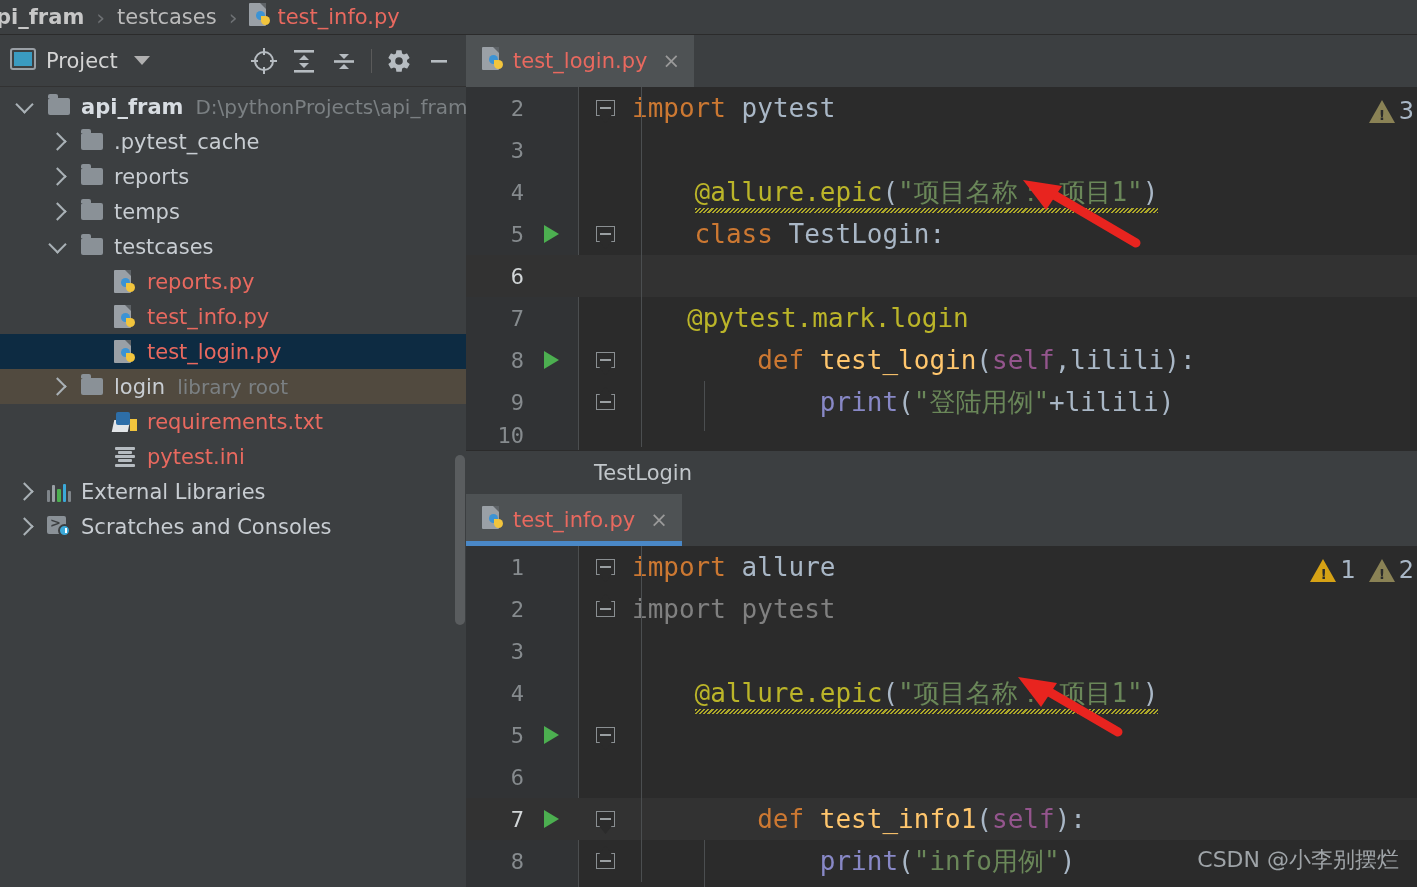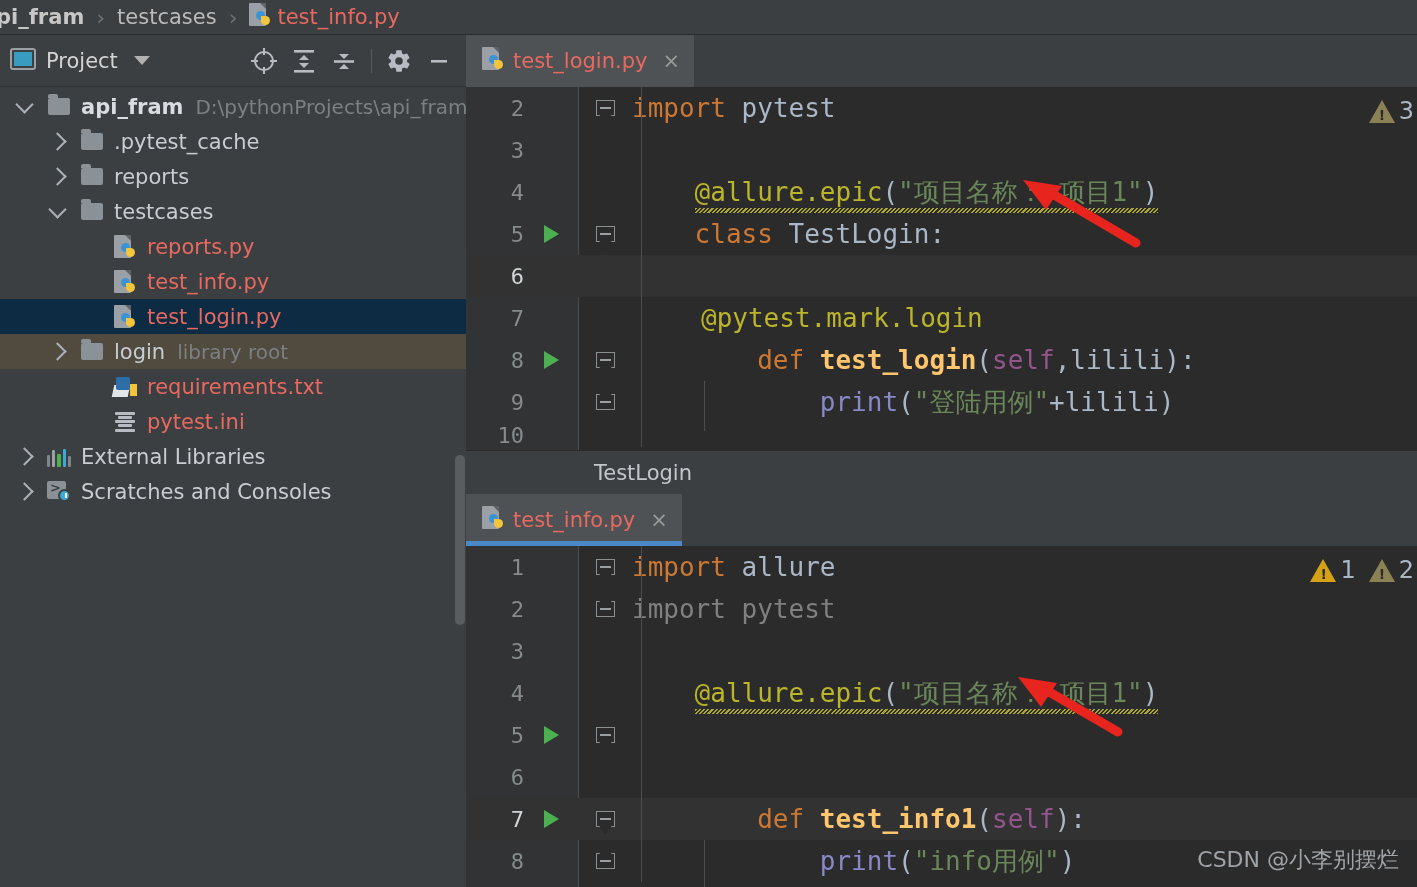--- a/index.html
+++ b/index.html
@@ -149,21 +149,21 @@
   }
   .fold-box.tipup:before {
     content:""; position:absolute; left:2.5px; top:-8px; width:11px; height:8px; background:#2b2b2b;
     border-left:1.6px solid #8a8f92; border-right:1.6px solid #8a8f92;
     clip-path: polygon(50% 0, 100% 100%, 0 100%);
   }
   .code-text { font-size: 26px; letter-spacing: 0px; white-space: pre; position: relative; }
 
   .tok-kw   { color: #cc7832; }
   .tok-id   { color: #a9b7c6; }
-  .tok-fn   { color: #ffc66d; font-weight: bold; }
+  .tok-fn   { color: #ffc66d; }
   .tok-self { color: #94558d; }
   .tok-str  { color: #6a8759; }
   .tok-dec  { color: #bbb529; }
   .tok-call { color: #8888c6; }
   .tok-gray { color: #808080; }
   .tok-punc { color: #a9b7c6; }
 
   .squiggle {
     position: absolute; bottom: -3px; left: 0; height: 5px; width: 100%;
     background-image: repeating-linear-gradient(135deg, #bbb529 0 1.5px, transparent 1.5px 3px);
@@ -292,20 +292,30 @@
             <span class="arrow"></span>
           </span>
           <span class="icon-slot">
             <span class="folder"></span>
           </span>
           <span class="t-label">reports</span>
         </div>
         <div class="tree-row">
           <span style="width:43px;flex:none"></span>
           <span class="arrow-slot">
+            <span class="arrow"></span>
+          </span>
+          <span class="icon-slot">
+            <span class="folder"></span>
+          </span>
+          <span class="t-label">temps</span>
+        </div>
+        <div class="tree-row">
+          <span style="width:43px;flex:none"></span>
+          <span class="arrow-slot">
             <span class="arrow open"></span>
           </span>
           <span class="icon-slot">
             <span class="folder"></span>
           </span>
           <span class="t-label">testcases</span>
         </div>
         <div class="tree-row">
           <span style="width:76px;flex:none"></span>
           <span class="arrow-slot"></span>
@@ -464,21 +474,21 @@
             <div class="code-row caret">
               <span class="ln cur">6</span>
               <span class="run-slot"></span>
               <span class="fold-slot"></span>
               <span class="code-text" style="margin-left:0px;"></span>
             </div>
             <div class="code-row">
               <span class="ln">7</span>
               <span class="run-slot"></span>
               <span class="fold-slot"></span>
-              <span class="code-text" style="margin-left:69px;"><span class="tok-dec">@pytest.mark.login</span></span>
+              <span class="code-text" style="margin-left:55px;"><span class="tok-dec">@pytest.mark.login</span></span>
             </div>
             <div class="code-row">
               <span class="ln">8</span>
               <span class="run-slot">
                 <span class="run-tri"></span>
               </span>
               <span class="fold-slot">
                 <span class="fold-box tipdown"></span>
               </span>
               <span class="code-text" style="margin-left:125.2px;"><span class="tok-kw">def </span><span class="tok-fn">test_login</span><span class="tok-punc">(</span><span class="tok-self">self</span><span class="tok-punc">,</span><span class="tok-id">lilili</span><span class="tok-punc">)</span><span class="tok-punc">:</span></span>

